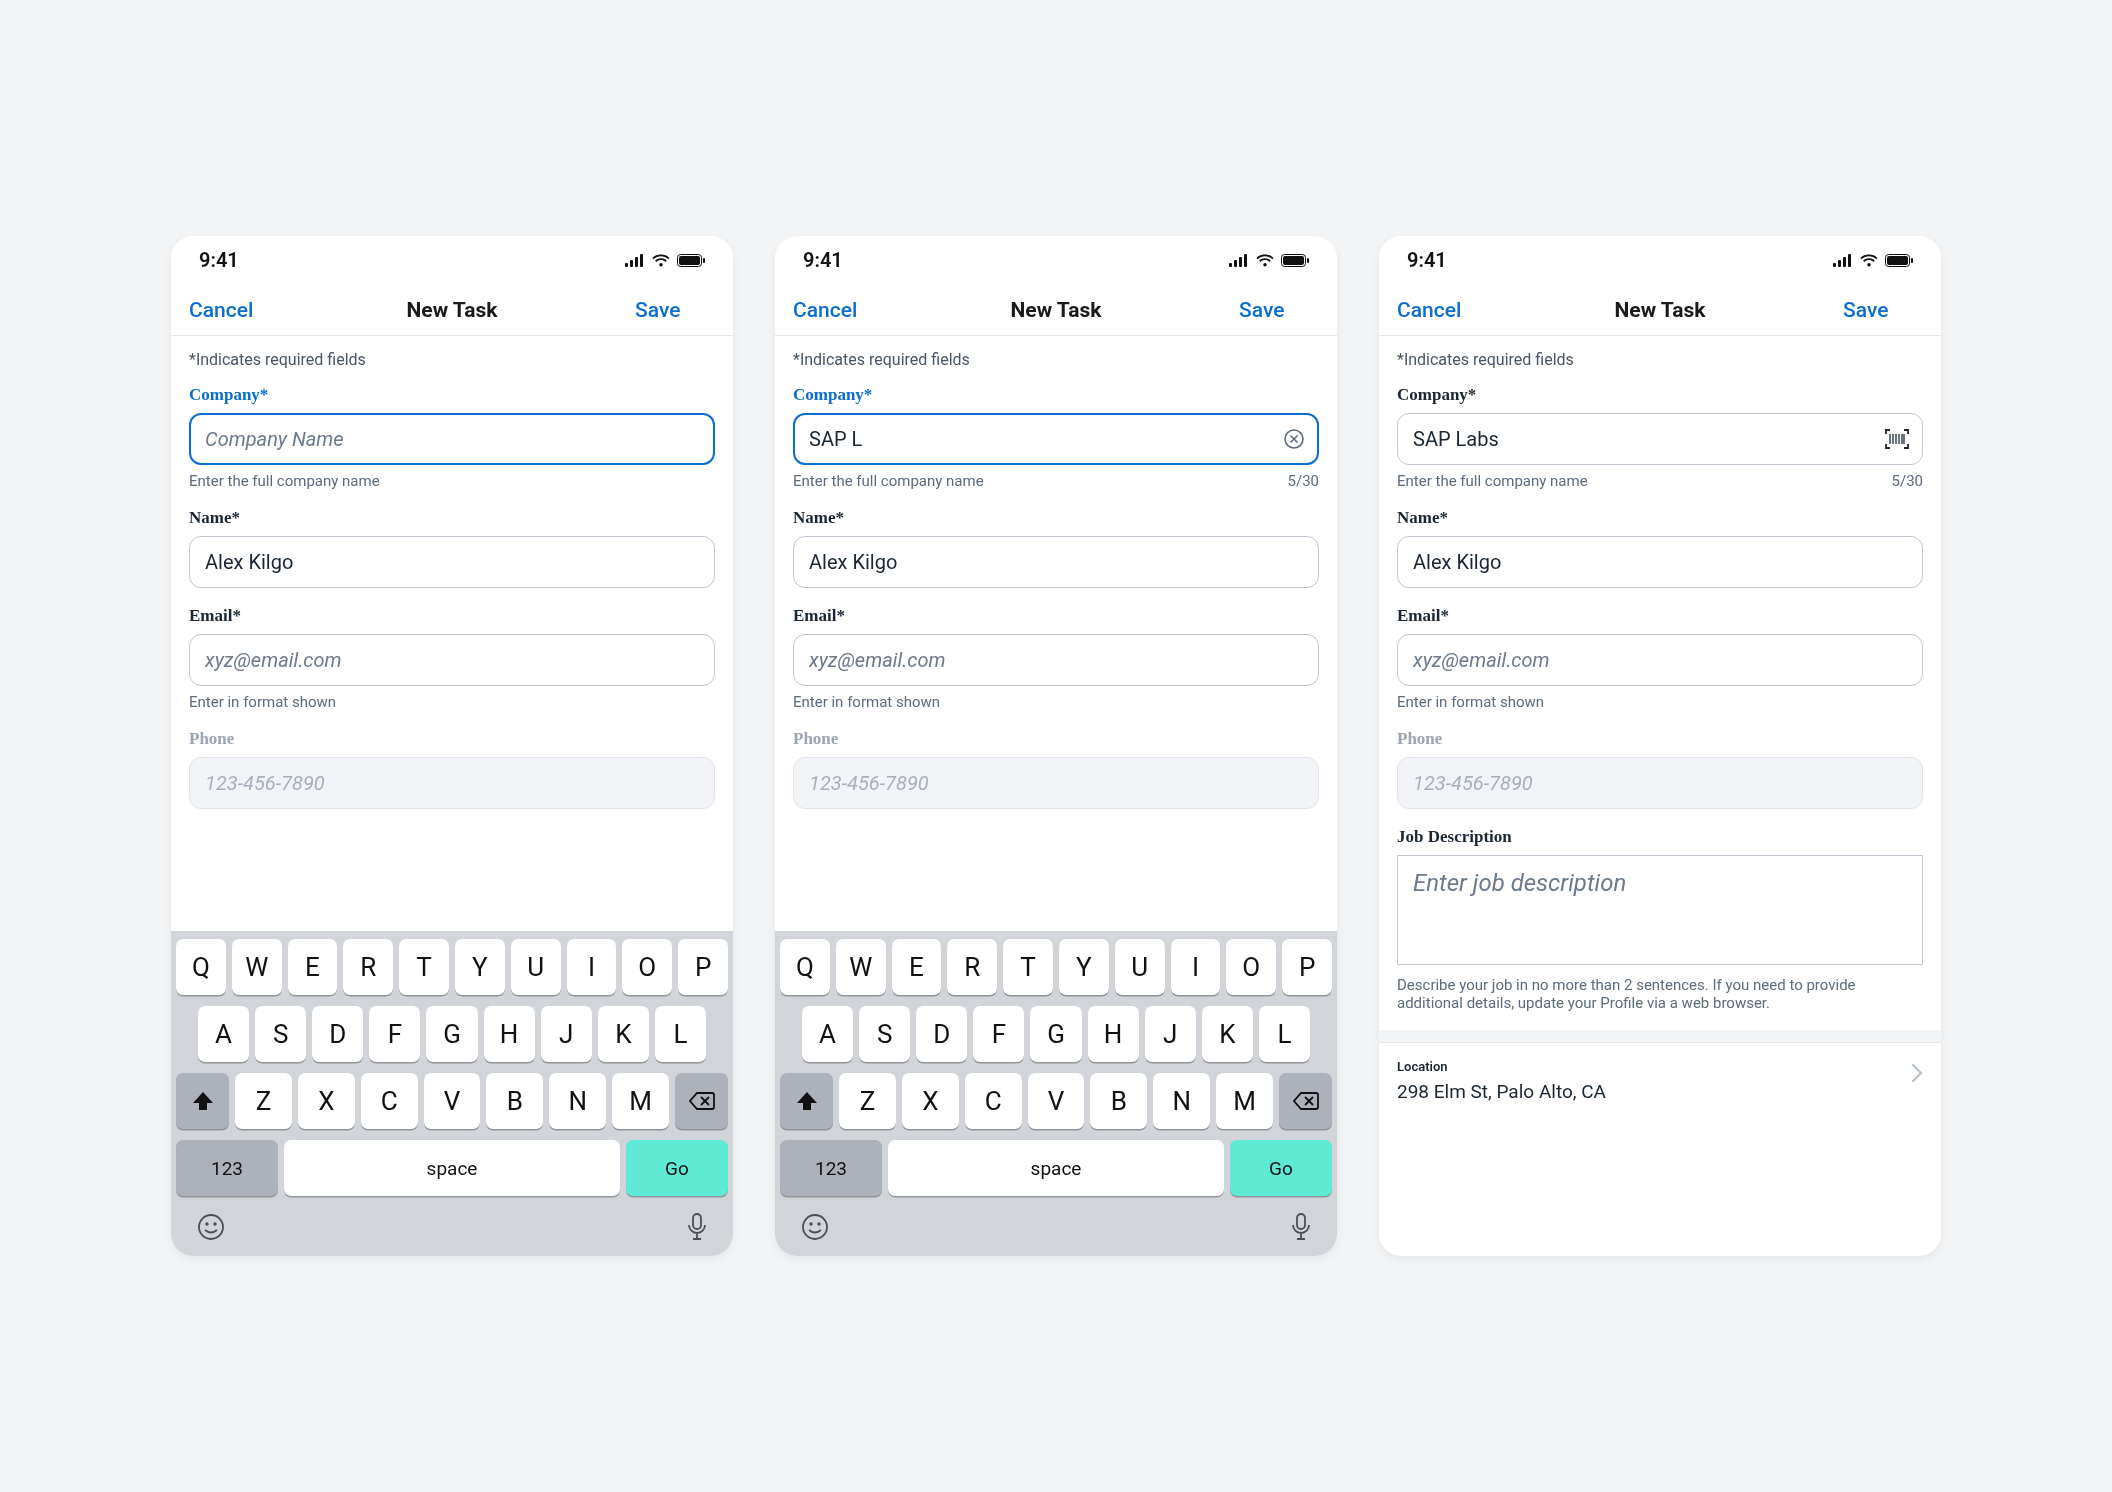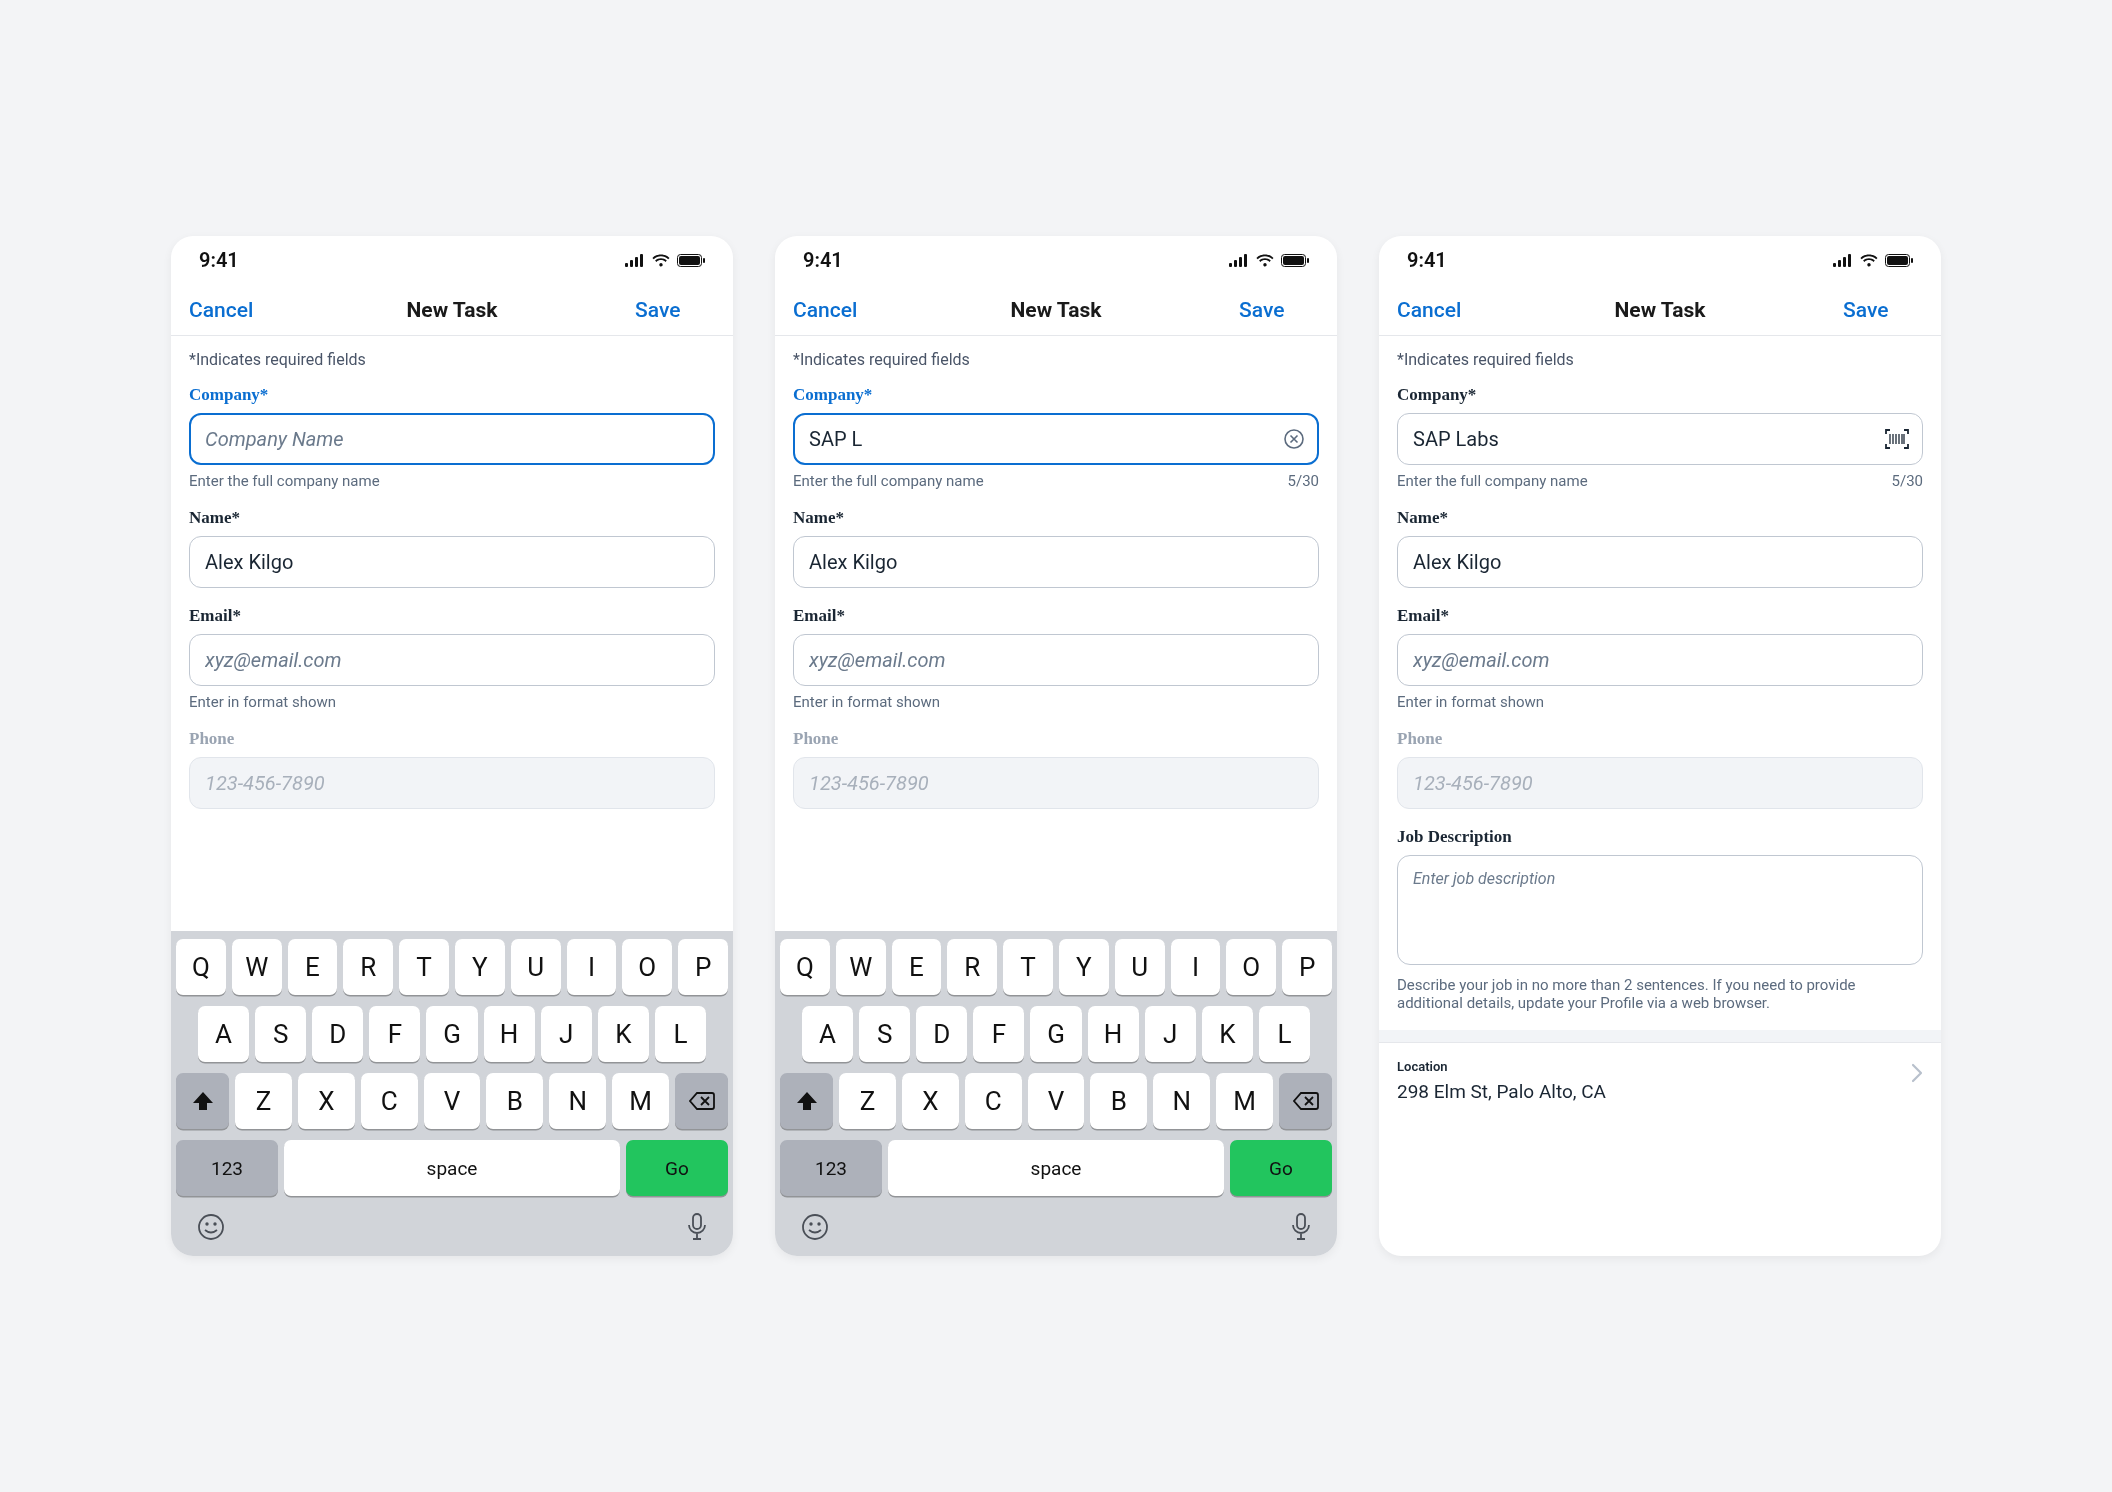--- a/index.html
+++ b/index.html
@@ -93,23 +93,23 @@
     font-family: inherit;
   }
   .input.active { border: 2px solid #0a6ed1; padding: 0 14px; }
   .input.disabled { background: #f2f4f7; border-color: #e1e5eb; color: #9aa4b2; }
   .input::placeholder { color: #6b7a8c; font-style: italic; }
   .input.disabled::placeholder { color: #a8b0bb; font-style: italic; }
   .textarea {
     width: 100%;
     height: 110px;
     border: 1px solid #c0c7d1;
-    border-radius: 13px;
+    border-radius: 1px;
     padding: 13px 15px;
-    font-size: 16px;
+    font-size: 24px;
     color: #1a2633;
     background: #fff;
     outline: none;
     resize: none;
     font-family: inherit;
   }
   .textarea::placeholder { color: #6b7a8c; font-style: italic; }
   .input-trail {
     position: absolute;
     right: 14px;
@@ -149,21 +149,21 @@
     font-size: 26px;
     color: #111;
   }
   .key.fn {
     background: #adb1ba;
     flex: 0 0 53px;
   }
   .bottomrow { display: flex; gap: 6px; margin-bottom: 10px; }
   .key.num { background: #adb1ba; flex: 0 0 102px; font-size: 19px; }
   .key.space { flex: 1; font-size: 19px; }
-  .key.go { background: #22c55e; flex: 0 0 102px; font-size: 19px; }
+  .key.go { background: #5eead4; flex: 0 0 102px; font-size: 19px; }
   .kb-footer {
     display: flex;
     justify-content: space-between;
     align-items: center;
     padding: 6px 20px 8px 20px;
     color: #4a4f57;
   }
   .section-divider {
     height: 12px;
     background: #f2f4f7;

